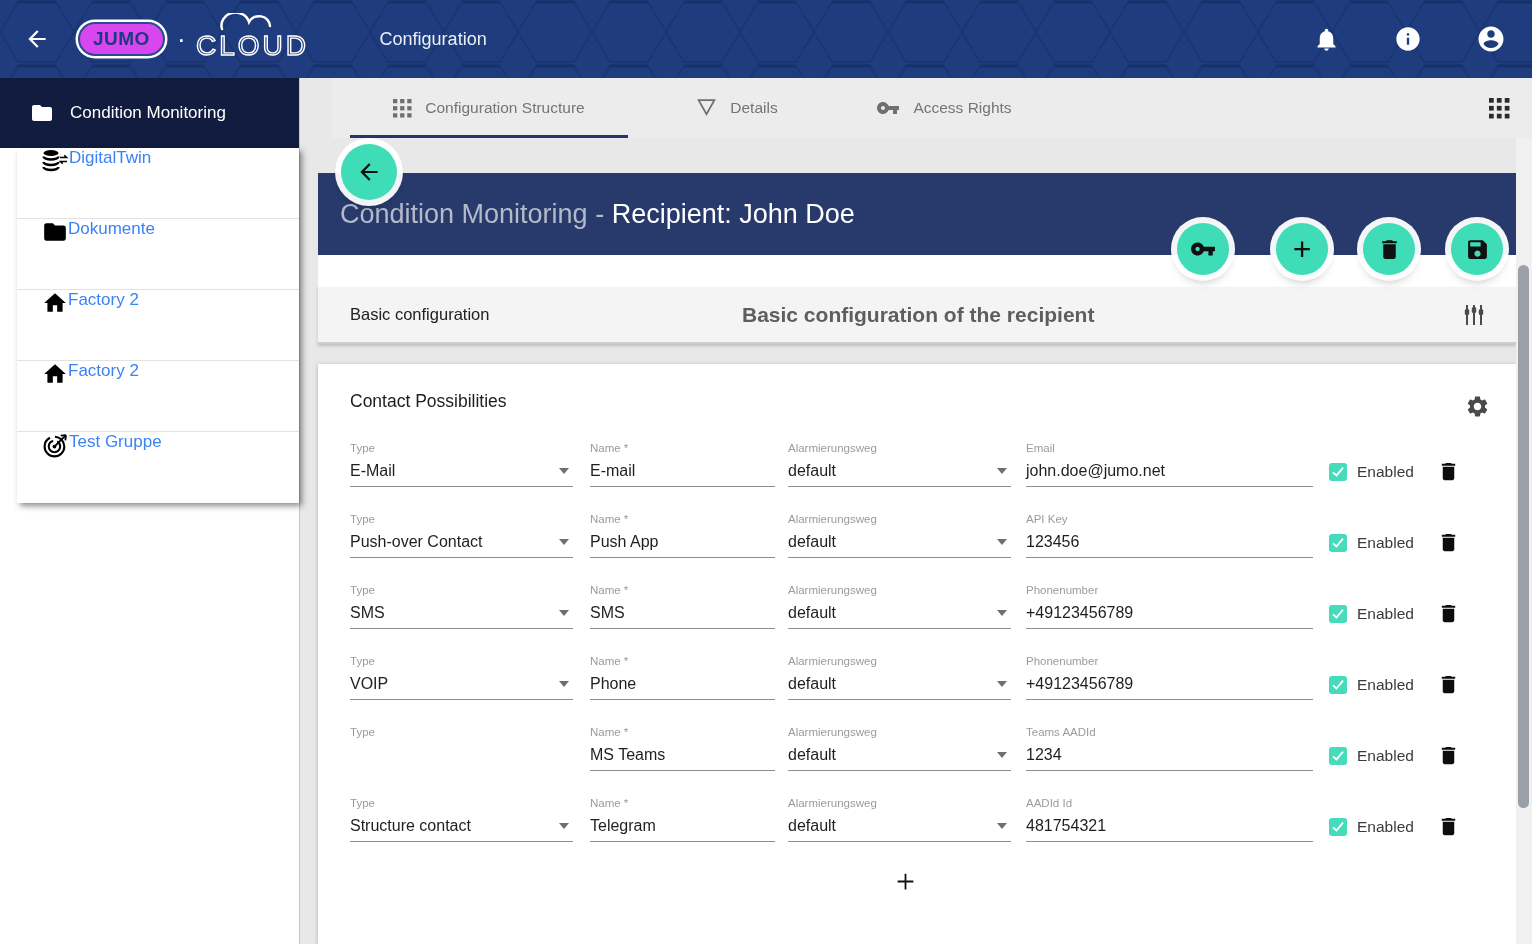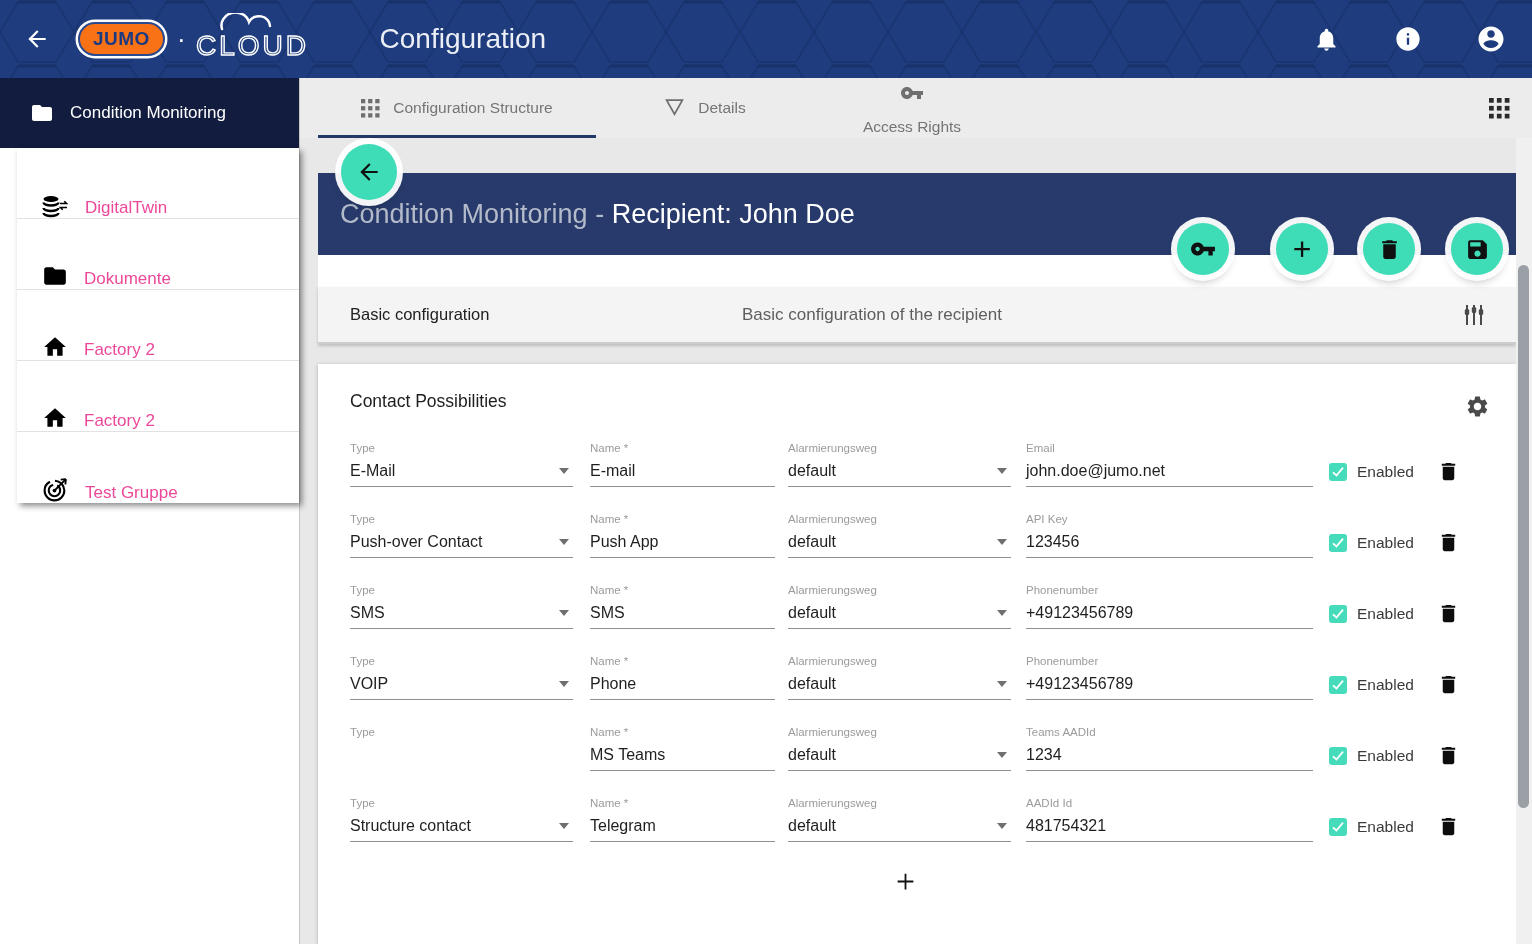--- a/index.html
+++ b/index.html
@@ -6,45 +6,45 @@
   html,body { width:1532px; height:944px; overflow:hidden; }
   body { font-family:"Liberation Sans", sans-serif; background:#e8e8e8; position:relative; }
 
   
   .topbar { position:absolute; top:0; left:0; width:1532px; height:78px; background:#1e3c7e;
             display:flex; align-items:center; color:#fff; z-index:20; }
   .topbar .hexbg { position:absolute; inset:0; width:100%; height:100%; }
   .topbar > * { position:relative; }
   .back-arrow { margin-left:24px; width:26px; height:26px; cursor:pointer; }
   .brand { display:flex; align-items:center; margin-left:28px; }
-  .jumo-pill { background:#f97316; color:#1c3a80; font-weight:bold; font-size:19px; letter-spacing:.5px;
+  .jumo-pill { background:#d946ef; color:#1c3a80; font-weight:bold; font-size:19px; letter-spacing:.5px;
                padding:4px 13px; border-radius:18px; border:2px solid #2a4a8f; box-shadow:0 0 0 2.5px #fff; }
   .brand-sep { color:#fff; font-size:26px; margin:0 6px 0 12px; }
-  .page-title { margin-left:66px; font-size:28px; font-weight:500; color:#eceff5; }
+  .page-title { margin-left:66px; font-size:18px; font-weight:500; color:#eceff5; }
   .topbar-right { margin-left:auto; display:flex; align-items:center; gap:54px; margin-right:26px; }
   .topbar-right svg { display:block; }
 
   
   .sidebar { position:absolute; top:78px; left:0; width:300px; bottom:0; background:#fff;
              border-right:1px solid #c6c6c6; z-index:15; }
   .sidebar-header { height:70px; background:#111c3e; color:#fff; display:flex; align-items:center;
                     padding-left:30px; gap:16px; font-size:17px; cursor:pointer; }
   .sidebar-cards { margin-left:17px; box-shadow:3px 3px 6px rgba(0,0,0,.45); }
-  .sidebar-item { height:71px; background:#fff; display:flex; align-items:flex-end; padding-left:25px;
-                  gap:16px; border-bottom:1px solid #e2e2e2; font-size:17px; color:#ec4899; cursor:pointer; }
+  .sidebar-item { height:71px; background:#fff; display:flex; align-items:flex-start; padding-left:25px;
+                  border-bottom:1px solid #e2e2e2; font-size:17px; color:#3b82f6; cursor:pointer; }
   .sidebar-item:last-child { border-bottom:none; }
 
   
   .main { position:absolute; top:78px; left:300px; width:1232px; bottom:0; }
-  .tabbar { height:60px; background:#ececec; display:flex; align-items:stretch; padding-left:18px; }
+  .tabbar { height:60px; background:#ececec; display:flex; align-items:stretch; padding-left:18px;margin-left:32px; }
   .tab { display:flex; align-items:center; justify-content:center; gap:13px; color:#757575;
          font-size:15.5px; position:relative; cursor:pointer; }
   .tab-structure { width:278px; }
   .tab-details { width:218px; }
-  .tab-access { width:196px;flex-direction:column; }
+  .tab-access { width:196px; }
   .tab.active::after { content:""; position:absolute; left:0; right:0; bottom:0; height:3px; background:#22386b; }
   .tabbar-grid { margin-left:auto; margin-right:22px; align-self:center; cursor:pointer; }
 
   .content { position:absolute; top:60px; left:0; right:0; bottom:0; background:#e8e8e8; }
 
   .banner { position:absolute; top:35px; left:18px; right:16px; height:82px; background:#273a6b;
             display:flex; align-items:center; padding-left:22px; z-index:1; }
   .banner-text { font-size:27px; }
   .banner-text .crumb { color:#b3bac9; font-weight:400; }
   .banner-text .who { color:#ffffff; font-weight:500; }
@@ -59,21 +59,21 @@
   .fab-del   { left:1063px; }
   .fab-save  { left:1151px; }
   .fab-add .plus { font-size:32px; font-weight:300; color:#101010; line-height:1; }
 
   .white-strip { position:absolute; top:117px; left:18px; right:16px; height:32px; background:#fff; }
 
   .panel-row { position:absolute; top:149px; left:18px; right:16px; height:57px; background:#f4f4f4;
                border-bottom:2px solid #cdcdcd; box-shadow:0 2px 3px rgba(0,0,0,.18);
                display:flex; align-items:center; padding:0 30px 0 32px; cursor:pointer; }
   .panel-title { width:392px; font-size:16.5px; color:#212121; }
-  .panel-sub { font-size:17px; color:#5e5e5e; }
+  .panel-sub { font-size:21px; color:#5e5e5e;font-weight:bold; }
   .panel-row .tune { margin-left:auto; }
 
   .card { position:absolute; top:226px; left:18px; right:16px; bottom:0; background:#fff;
           box-shadow:0 1px 4px rgba(0,0,0,.25); padding:27px 56px 0 32px; }
   .card-title { font-size:17.5px; font-weight:400; color:#1e1e1e; }
   .gear-btn { position:absolute; top:30px; right:26px; background:none; border:none; cursor:pointer; }
 
   .rows { margin-top:30px; }
   .crow { display:flex; align-items:flex-start; margin-bottom:26px; }
   .field { margin-right:17px; }

